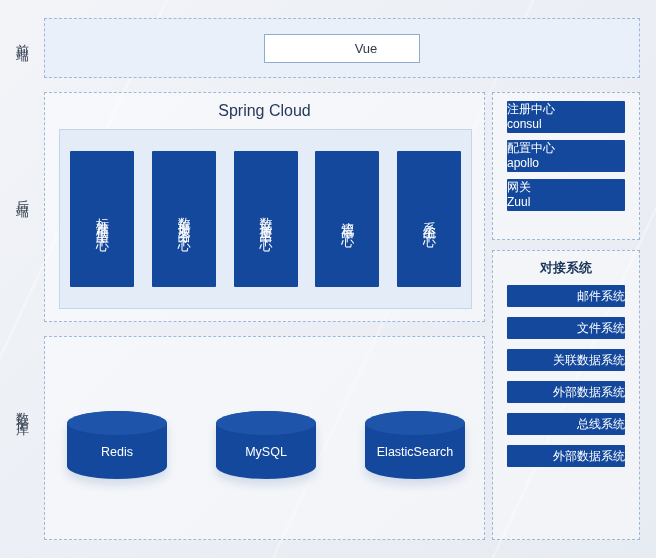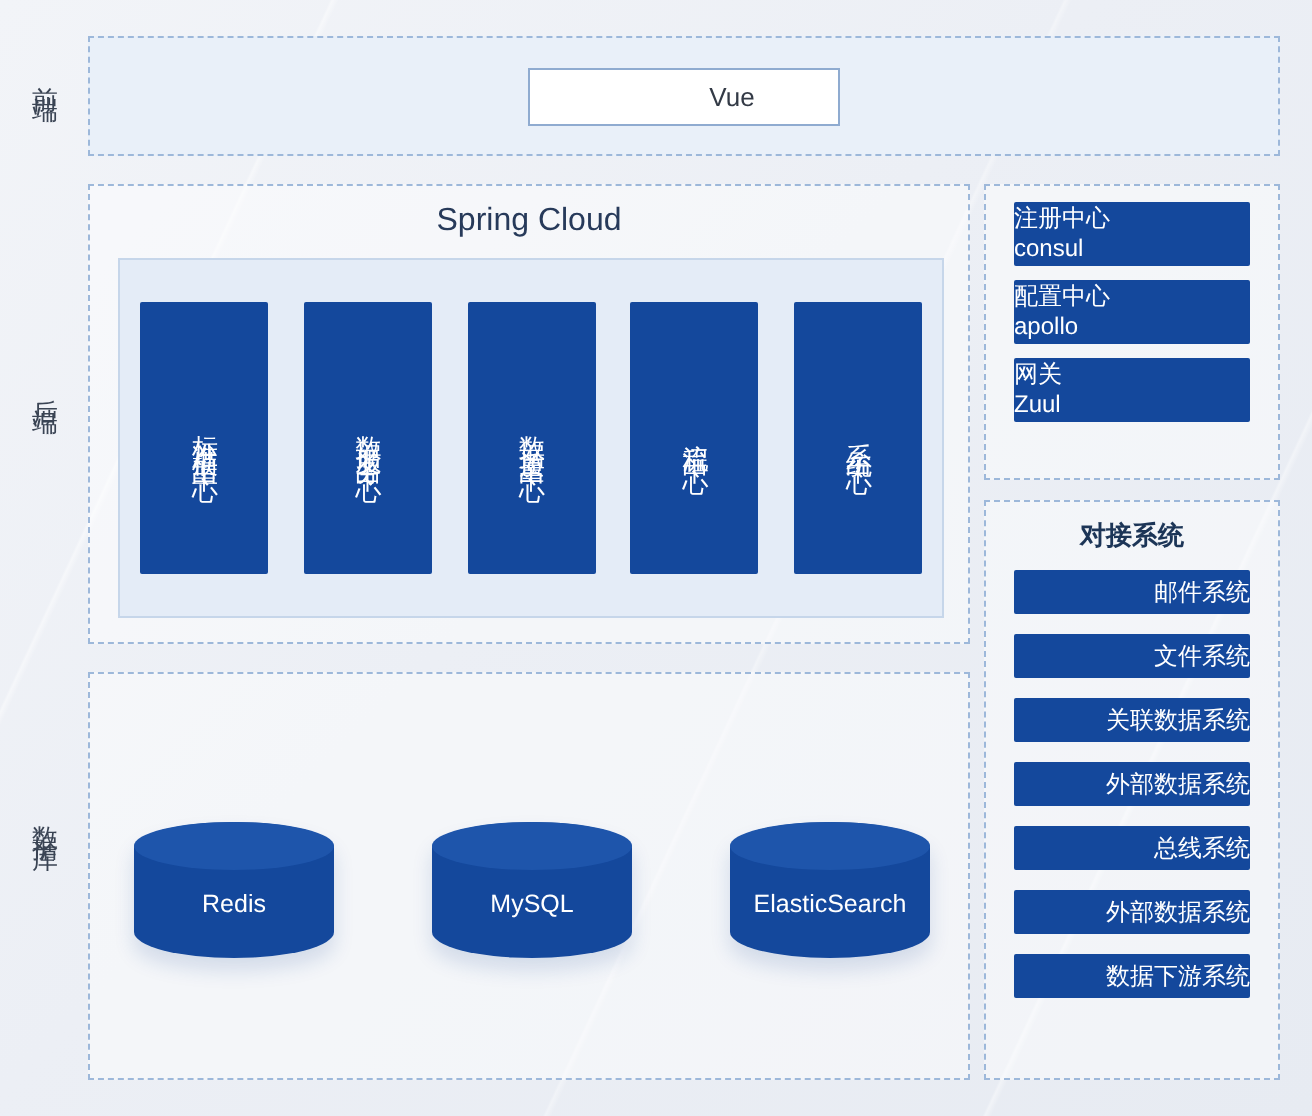--- a/index.html
+++ b/index.html
@@ -208,21 +208,20 @@
   </div>
 
   <div class="panel panel-integrations">
     <div class="right-title">对接系统</div>
     <div class="int-item">邮件系统</div>
     <div class="int-item">文件系统</div>
     <div class="int-item">关联数据系统</div>
     <div class="int-item">外部数据系统</div>
     <div class="int-item">总线系统</div>
     <div class="int-item">外部数据系统</div>
-    <div class="int-item">数据下游系统</div>
   </div>
 
   <div class="panel panel-database">
     <div class="cylinder cyl-redis">
       <div class="cyl-body"></div>
       <div class="cyl-top"></div>
       <span class="cyl-label">Redis</span>
     </div>
     <div class="cylinder cyl-mysql">
       <div class="cyl-body"></div>

